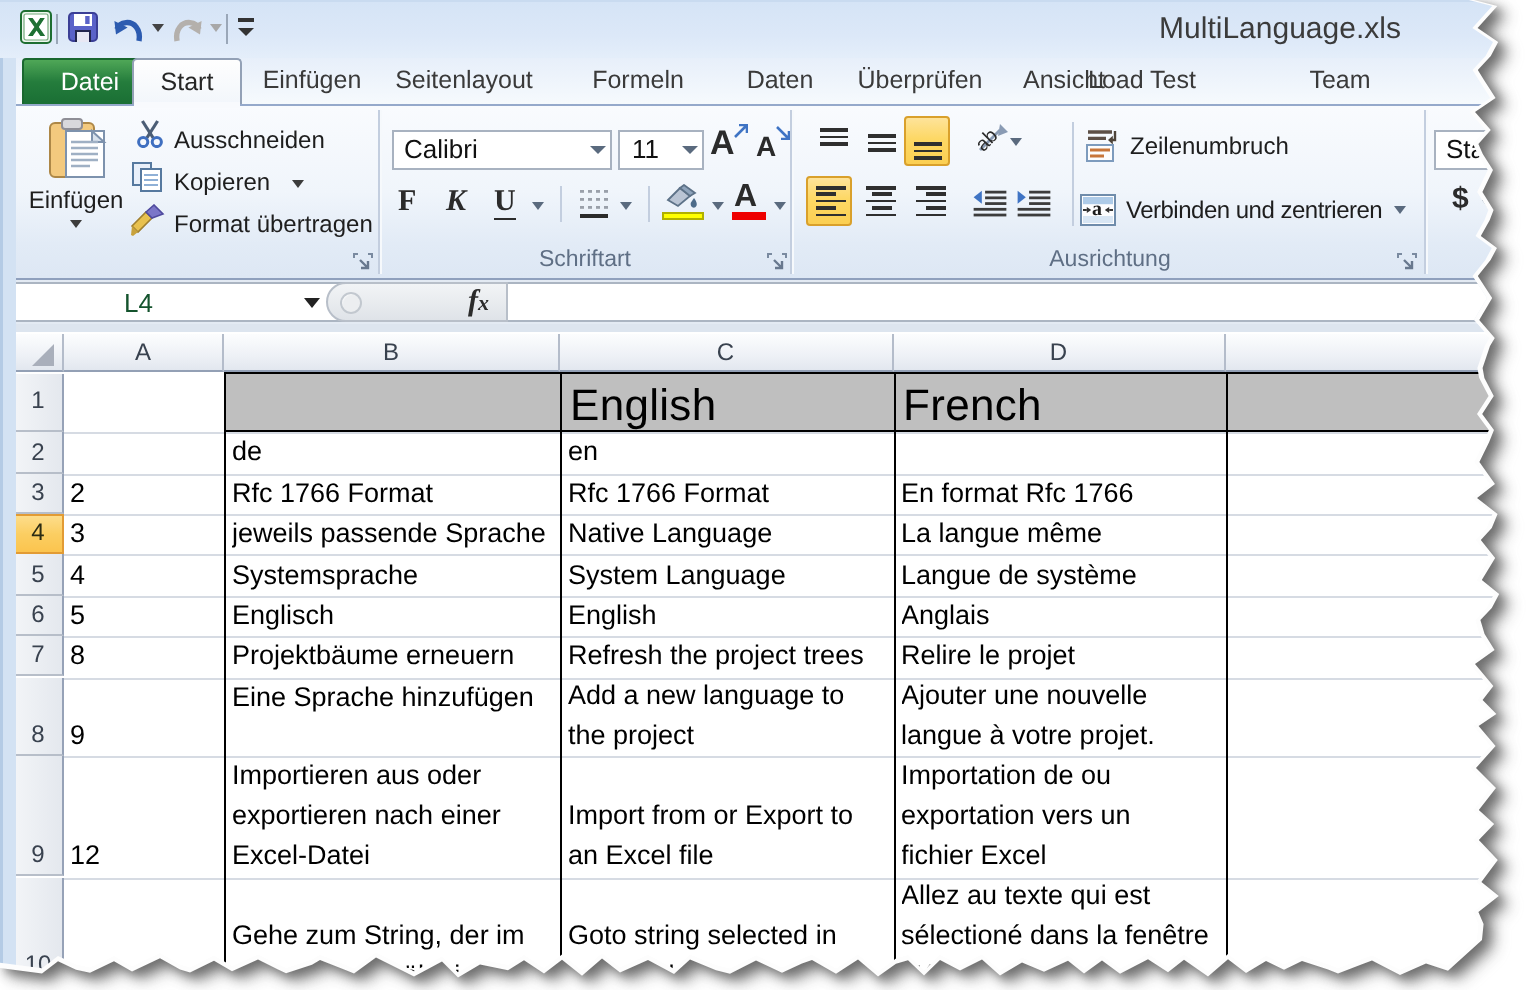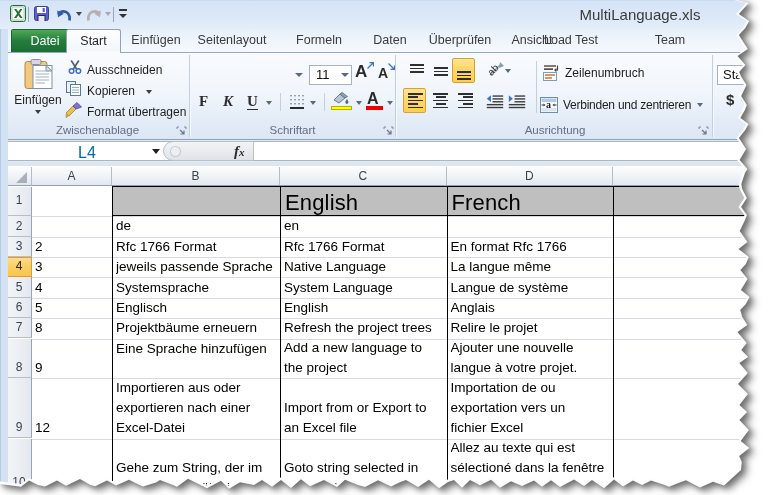--- a/index.html
+++ b/index.html
@@ -37,21 +37,21 @@
 .rgroup-sep { top:2px; height:82px; width:1px; background:#c3cedf; box-shadow:1px 0 0 #f6f9fc; }
 .glabel { top:71px; height:14px; font-size:11.5px; color:#5f6f85; text-align:center; }
 .launcher { top:73px; width:11px; height:11px; }
 .rbtn-text { font-size:12px; color:#1e1e1e; }
 .selbtn { background:linear-gradient(#fee39a,#fdd865 45%,#fbcf52); border:1px solid #d9a02b; border-radius:2px; }
 
 
 #fbar { left:0; top:140px; width:768px; height:26px; background:#e3eaf3; }
 #fbar .white { position:absolute; left:8px; top:1px; width:760px; height:20px; background:#fff;
   border-top:1px solid #abb5c2; border-bottom:1px solid #abb5c2; }
-#namebox-text { position:absolute; left:78px; top:4px; font-size:16px; color:#0369a1; }
+#namebox-text { position:absolute; left:62px; top:4px; font-size:13px; color:#14532d; }
 #fpill { position:absolute; left:163px; top:1px; width:91px; height:20px;
   background: linear-gradient(#f2f4f6,#dfe3e8); border:1px solid #b8bfc9; border-radius:10px 0 0 10px; }
 #fgrip { position:absolute; left:6px; top:4px; width:11px; height:11px; border-radius:50%;
   background:#eceef0; box-shadow: inset 0 0 0 1px #c2c8cf, inset 1px 1px 1px #fff; }
 #fx { position:absolute; left:70px; top:1px; font-family:"Liberation Serif",serif; font-style:italic; font-weight:bold; font-size:15px; color:#2b2b2b; }
 #fdivider { position:absolute; left:253px; top:1px; width:1px; height:20px; background:#abb5c2; }
 #fbar .bottomstrip { position:absolute; left:0; top:22px; width:768px; height:4px; background:#dde5ef; }
 
 
 #grid { left:0; top:166px; width:768px; height:329px; background:#fff; }
@@ -155,27 +155,27 @@
 <div class="abs rbtn-text" style="left:87px; top:31px;">Kopieren</div>
 <div class="abs" style="left:146px; top:37px; width:0; height:0; border-left:3.5px solid transparent; border-right:3.5px solid transparent; border-top:4px solid #3c3c3c;"></div>
 
 <svg class="abs" style="left:65px; top:49px;" width="18" height="17" viewBox="0 0 18 17">
   <path d="M1 11 L8 4 L11 7 L4 14 Z" fill="#e8c14e" stroke="#a08030" stroke-width="0.8"></path>
   <path d="M8 4 L12 0.5 L16.5 5 L11 7 Z" fill="#7b76c8" stroke="#4f4a9e" stroke-width="0.8"></path>
   <path d="M1 11 L4 14 L1.5 16 L0.5 15.5 Z" fill="#c8a23c"></path>
 </svg>
 <div class="abs rbtn-text" style="left:87px; top:52px;">Format übertragen</div>
 
-<div class="abs glabel" style="left:20px; width:155px;">Zwischenablage</div>
 <svg class="abs launcher" style="left:176px;" width="11" height="11" viewBox="0 0 11 11">
   <path d="M1 3 L1 1 L3 1 M8 1 L10 1 L10 3" stroke="#7a8aa0" fill="none"></path>
   <path d="M4 4 L8 8 M8 4.5 L8 8 L4.5 8" stroke="#68788e" fill="none" stroke-width="1.2"></path>
 </svg>
 <div class="abs rgroup-sep" style="left:189px;"></div>
 
+<div class="abs" style="left:196px; top:12px; width:110px; height:20px; background:#fff; border:1px solid #a8b2c0; font-size:13px; color:#111; line-height:18px; padding-left:5px;">Calibri</div>
 <div class="abs" style="left:295px; top:20px; width:0; height:0; border-left:4px solid transparent; border-right:4px solid transparent; border-top:4.5px solid #5a6a7e;"></div>
 <div class="abs" style="left:309px; top:12px; width:43px; height:20px; background:#fff; border:1px solid #a8b2c0; font-size:13px; color:#111; line-height:18px; padding-left:6px;">11</div>
 <div class="abs" style="left:341px; top:20px; width:0; height:0; border-left:4px solid transparent; border-right:4px solid transparent; border-top:4.5px solid #5a6a7e;"></div>
 <div class="abs" style="left:355px; top:9px; font-size:17px; font-weight:bold; color:#2b2b2b;">A</div>
 <svg class="abs" style="left:367px; top:9px;" width="7" height="7" viewBox="0 0 7 7">
             <path d="M0.5 6.5 L6.5 0.5 M2.5 0.5 L6.5 0.5 L6.5 4.5" stroke="#3f74c4" stroke-width="1.3" fill="none"></path>
           </svg>
 <div class="abs" style="left:378px; top:12px; font-size:14px; font-weight:bold; color:#2b2b2b;">A</div>
 <svg class="abs" style="left:388px; top:10px;" width="7" height="7" viewBox="0 0 7 7">
             <path d="M0.5 0.5 L6.5 6.5 M6.5 2.5 L6.5 6.5 L2.5 6.5" stroke="#3f74c4" stroke-width="1.3" fill="none"></path>

